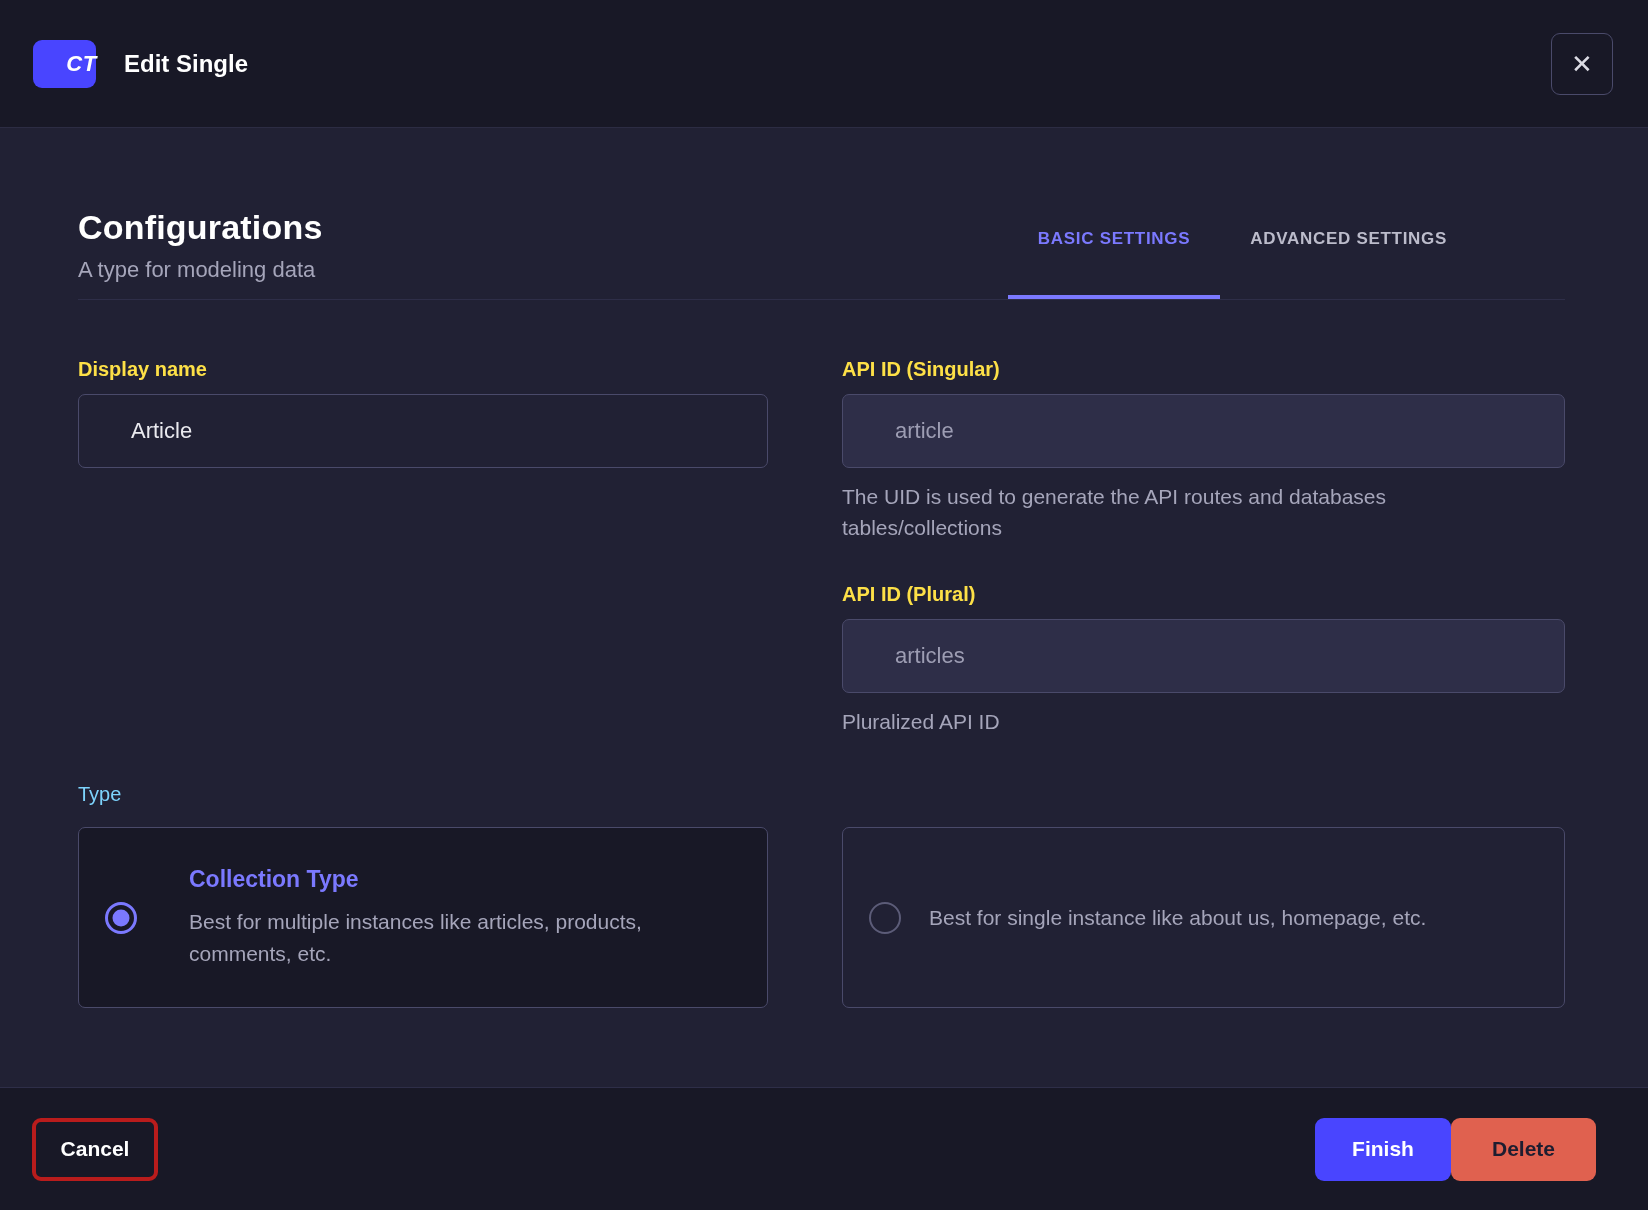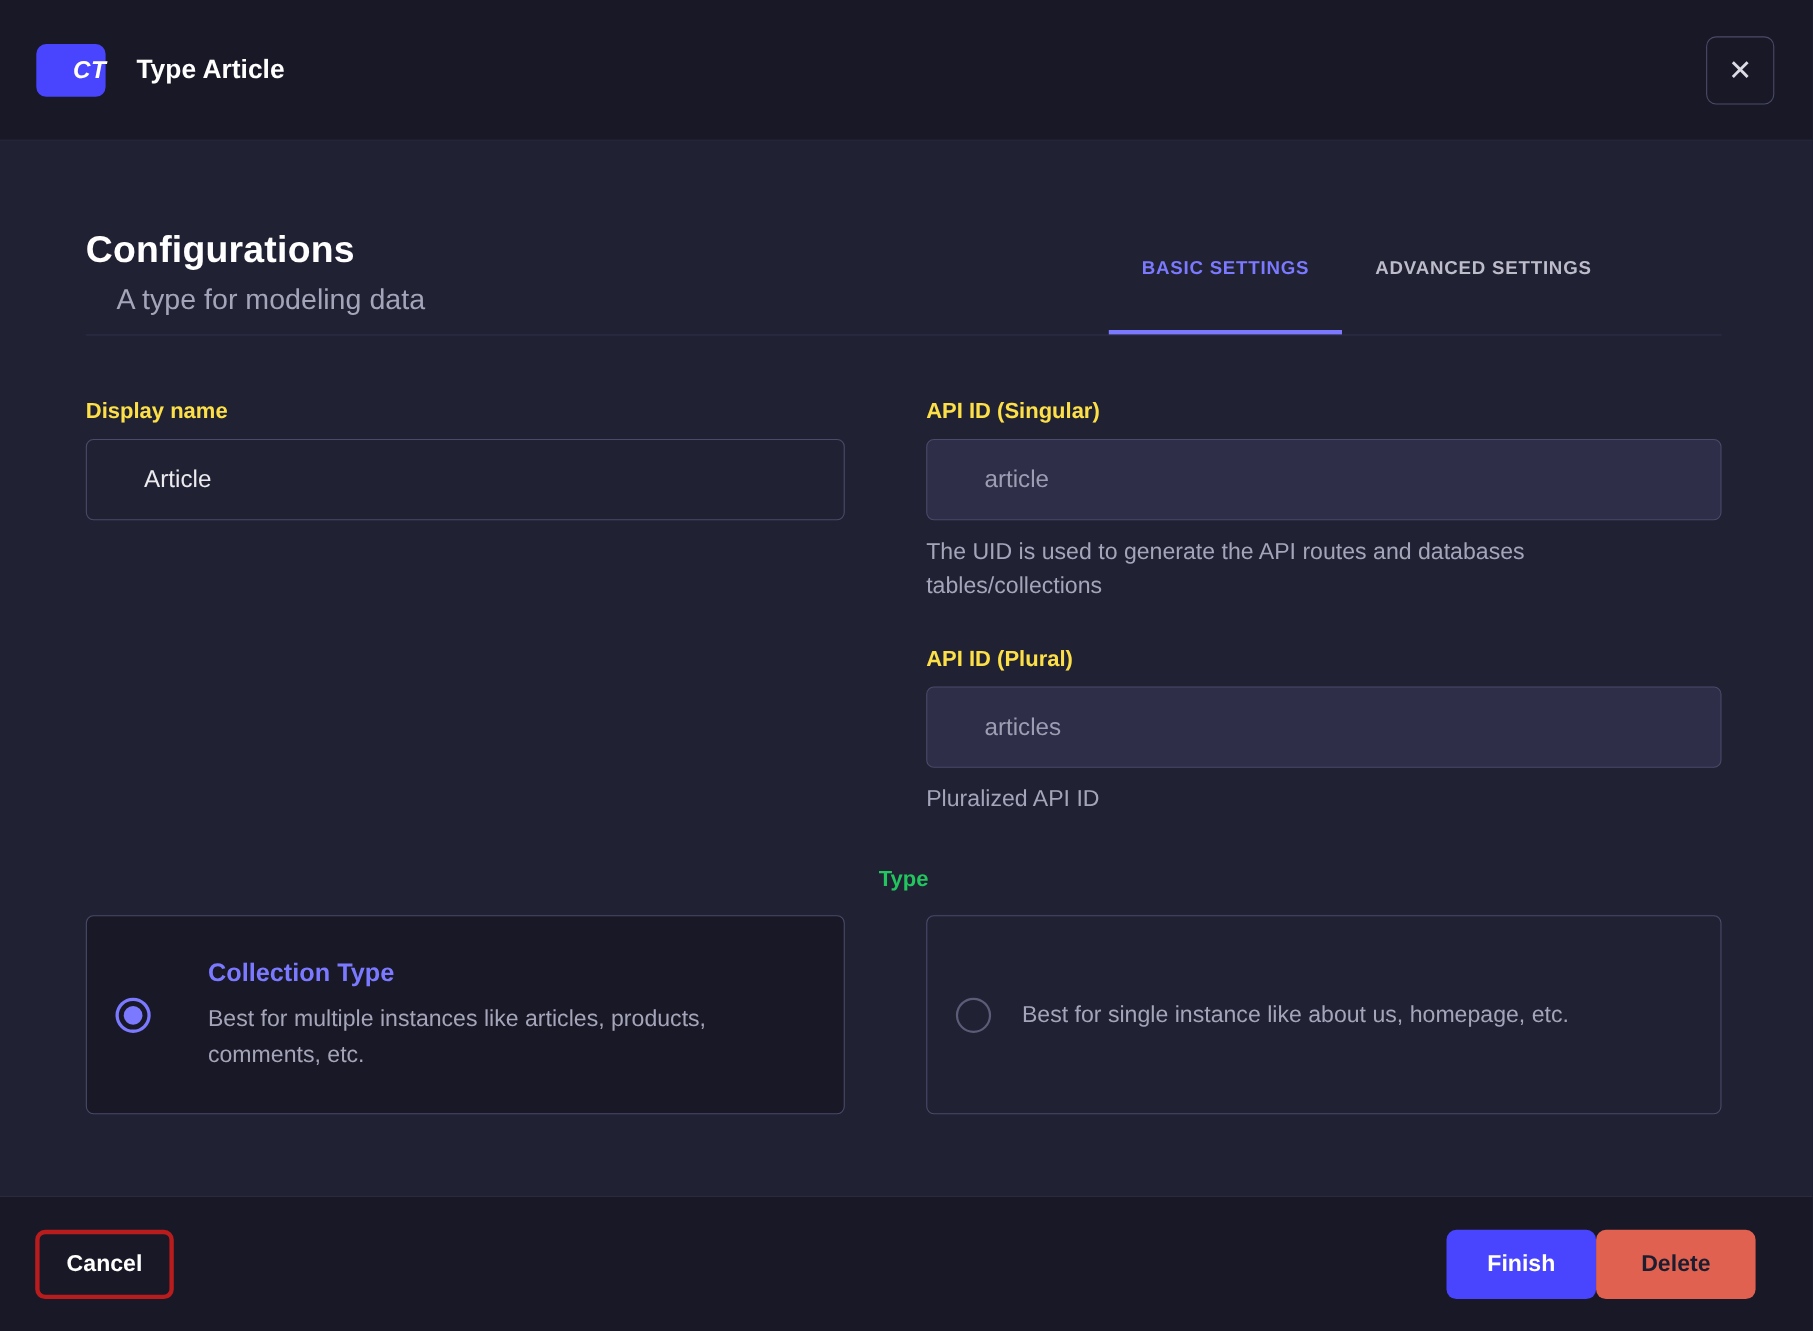--- a/index.html
+++ b/index.html
@@ -15,40 +15,40 @@
   .close-btn { margin-left:auto; width:62px; height:62px; border:1px solid #4a4a6a; border-radius:9px;
                background:transparent; display:flex; align-items:center; justify-content:center;
                color:#dcdce4; font-size:26px; line-height:1; cursor:pointer; }
 
   
   .modal-body { flex:1 1 auto; background:#212134; padding:80px 83px 0 78px; }
 
   .heading-row { display:flex; justify-content:space-between; align-items:flex-end; border-bottom:1px solid #2e2e48; }
   .heading-left { padding-bottom:16px; }
   .page-title { color:#ffffff; font-size:34px; font-weight:700; letter-spacing:0.2px; }
-  .page-subtitle { margin-top:10px; color:#a5a5ba; font-size:26px;margin-left:28px; }
+  .page-subtitle { margin-top:10px; color:#a5a5ba; font-size:22px; }
 
   .tabs { display:flex; margin-right:88px; }
   .tab { padding:18px 30px 34px 30px; font-size:17px; font-weight:700; letter-spacing:0.7px;
          color:#bcbccb; cursor:pointer; white-space:nowrap; }
   .tab.active { color:#7b79ff; padding-bottom:46px; border-bottom:4px solid #7b79ff; }
 
   .form-grid { display:grid; grid-template-columns:690px 723px; column-gap:74px; margin-top:58px; }
 
   .field-label { display:block; color:#fde047; font-size:20px; font-weight:700; margin-bottom:13px; }
   .text-input { width:100%; height:74px; background:transparent; border:1px solid #4a4a6a; border-radius:7px;
                 padding:0 52px; color:#eaeaef; font-size:22px; font-family:"Liberation Sans", sans-serif; outline:none; }
   .text-input.disabled { background:#2e2e48; color:#9d9db3; border-color:#4a4a6a; }
   .hint { margin-top:13px; color:#a5a5ba; font-size:21px; line-height:31px; }
   .hint.narrow { max-width:645px; }
   .field-plural { margin-top:40px; }
 
   
   .type-section { margin-top:46px; }
-  .type-label { display:block; color:#22c55e; font-size:20px; font-weight:700; margin-bottom:21px;text-align:center; }
+  .type-label { display:block; color:#7dd3fc; font-size:20px; font-weight:400; margin-bottom:21px; }
   .type-grid { display:grid; grid-template-columns:690px 723px; column-gap:74px; }
   .option-card { height:181px; border:1px solid #4a4a6a; border-radius:7px; display:flex; align-items:center;
                  padding:0 28px 0 26px; cursor:pointer; background:transparent; }
   .option-card.selected { background:#181826;gap:24px; }
   .radio { width:32px; height:32px; border-radius:50%; flex:0 0 32px; margin-right:28px; position:relative;
            border:2px solid #5c5c78; }
   .radio.checked { border:3px solid #7b79ff; }
   .radio.checked::after { content:""; position:absolute; left:50%; top:50%; width:17px; height:17px;
                           transform:translate(-50%,-50%); border-radius:50%; background:#7b79ff; }
   .option-text { display:flex; flex-direction:column; }
@@ -66,21 +66,21 @@
   .btn-delete { width:145px; background:#e0614f; color:#1d1d30; margin-right:17px; }
   .btn-finish { width:136px; background:#4945ff; color:#ffffff; }
 </style>
 </head>
 <body>
 
 <div class="modal">
 
   <div class="modal-header">
     <div class="ct-badge">CT</div>
-    <div class="modal-title">Type Article</div>
+    <div class="modal-title">Edit Single</div>
     <button class="close-btn">
       <span>✕</span>
     </button>
   </div>
 
   <div class="modal-body">
 
     <div class="heading-row">
       <div class="heading-left">
         <div class="page-title">Configurations</div>

